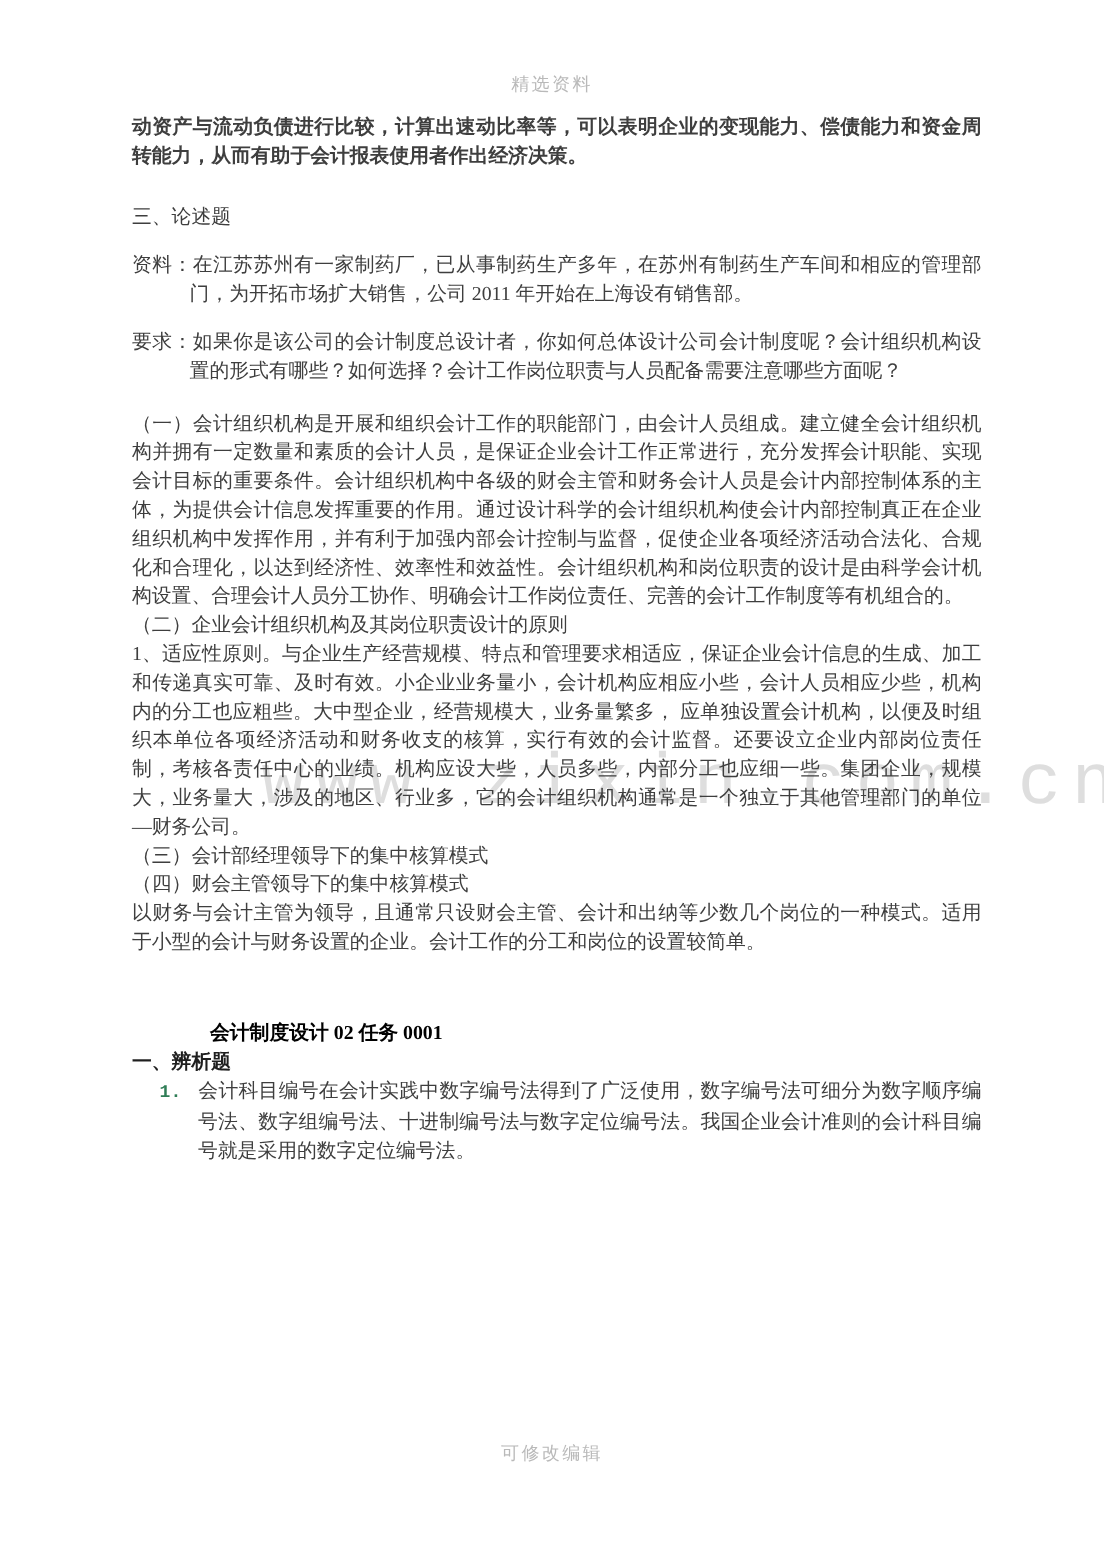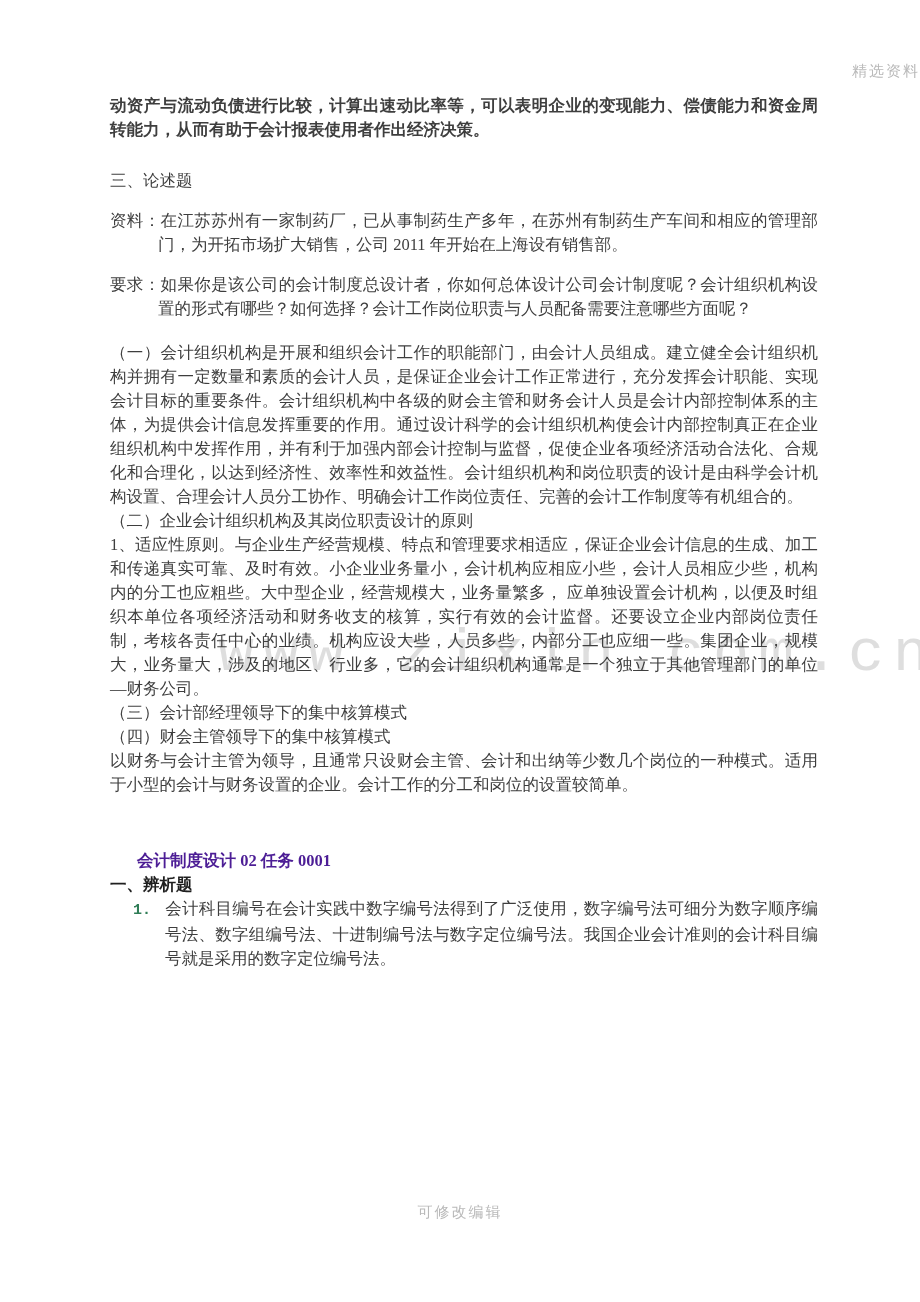--- a/index.html
+++ b/index.html
@@ -9,21 +9,21 @@
     width: 920px;
     height: 1302px;
     margin: 0 auto;
     background: #ffffff;
     overflow: hidden;
     font-family: "Liberation Serif", "DejaVu Serif", serif;
     color: #3e3e3e;
   }
   .page-header {
     padding-top: 62px;
-    text-align: right;
+    text-align: center;
     font-size: 15px;
     line-height: 18px;
     color: #b9b9b9;
     letter-spacing: 2px;
   }
   .watermark {
     position: absolute;
     left: 218px;
     top: 600px;
     z-index: 0;
@@ -54,23 +54,23 @@
   .p-blocks  { margin-top: 20px; }
   .hang48 {
     padding-left: 48px;
     text-indent: -48px;
     margin-top: 16px;
   }
   .task {
     margin-top: 52px;
   }
   .task-title {
-    margin-left: 27px;
+    margin-left: 65px;
     font-weight: bold;
-    color: #4c1d95;
+    color: #000000;
   }
   .task-heading {
     font-weight: bold;
     color: #1f1f1f;
   }
   .q-item {
     padding-left: 55px;
   }
   .q-marker {
     display: inline-block;

